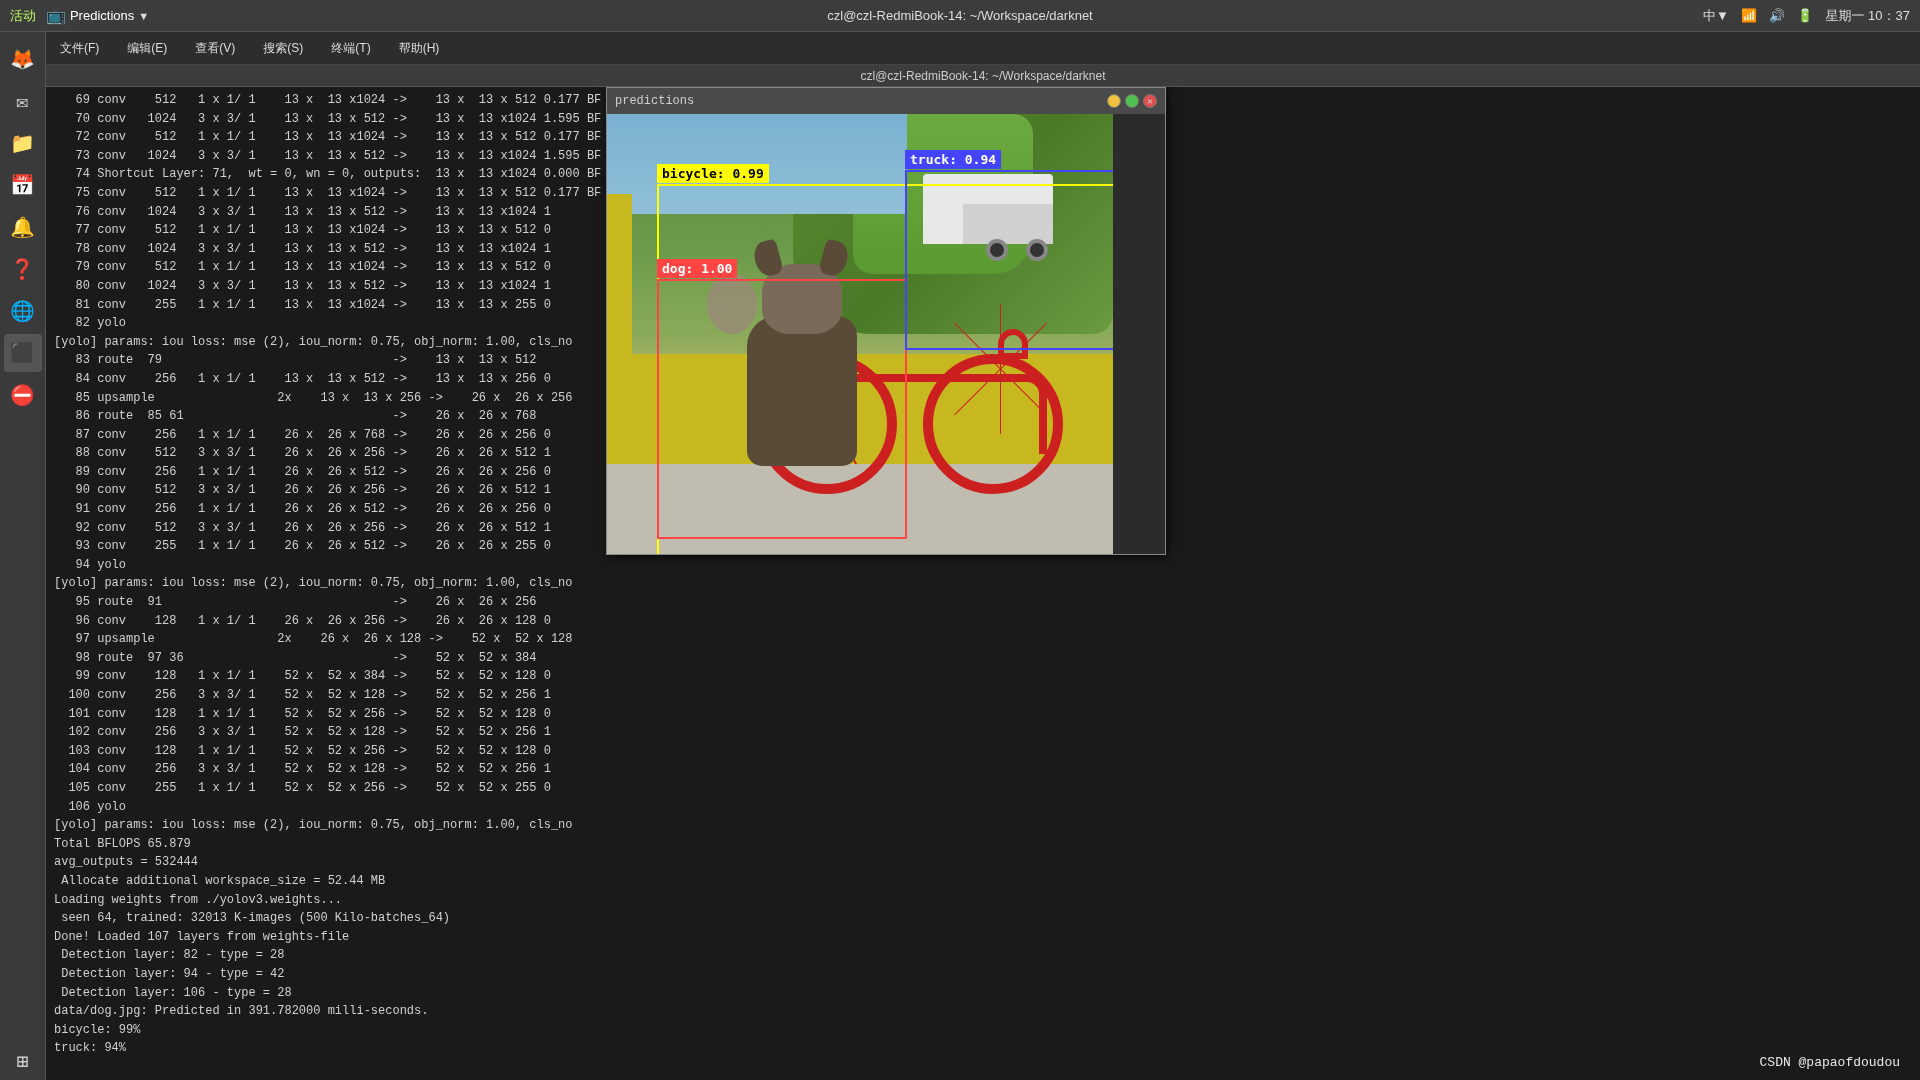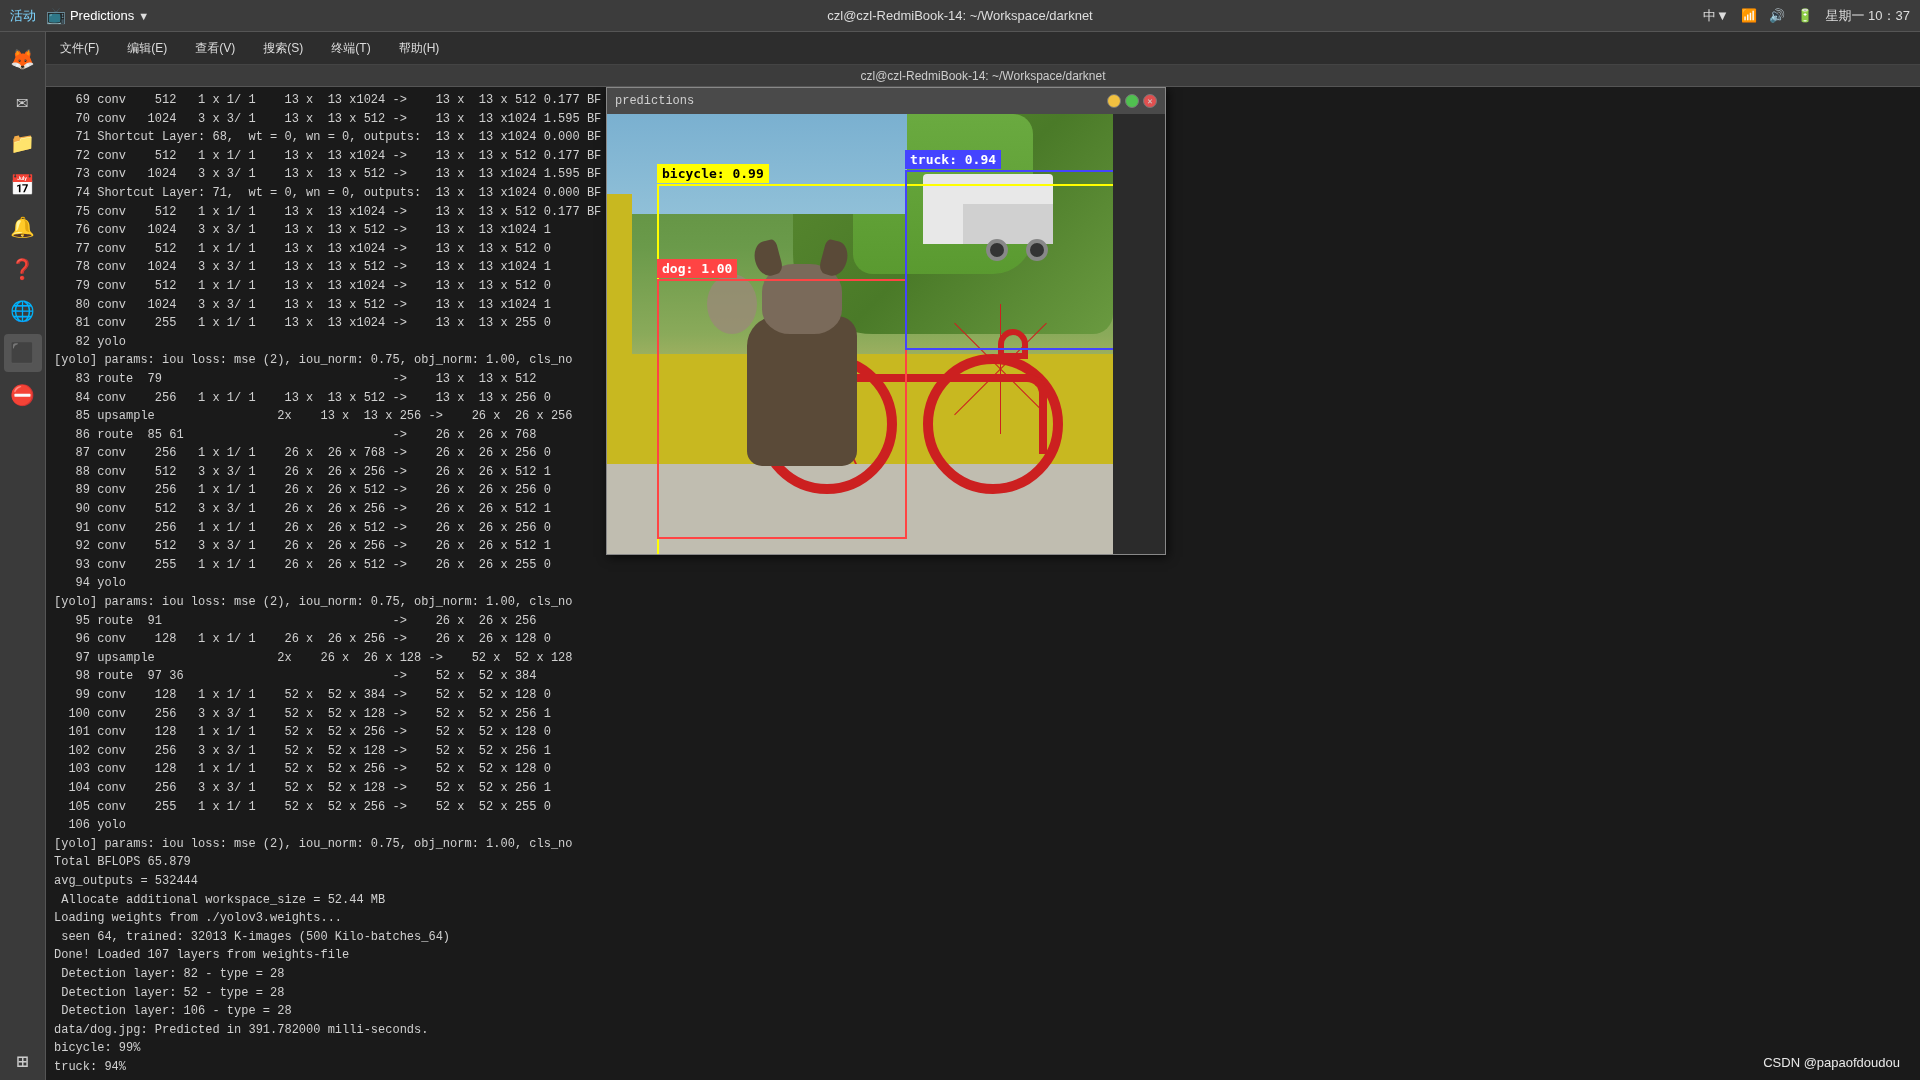--- a/index.html
+++ b/index.html
@@ -248,30 +248,30 @@
     }
     @keyframes blink { 0%,49%{opacity:1} 50%,100%{opacity:0} }
 
     
     #watermark {
       position: absolute;
       bottom: 10px;
       right: 20px;
       color: #ffffff;
       font-size: 13px;
-      font-family: Liberation Sans, sans-serif;
+      font-family: Liberation Mono, monospace;
       opacity: 0.9;
     }
   </style>
 </head>
 <body>
 
 <div id="topbar">
   <div id="topbar-left">
-    <span style="color:#7dd3fc;font-size:13px;font-family:sans-serif;cursor:pointer;">活动</span>
+    <span style="color:#bef264;font-size:13px;font-family:sans-serif;cursor:pointer;">活动</span>
     <div id="app-title-area">
       <span style="font-size:16px;">📺</span>
       <span style="color:#fff;font-size:13px;font-family:sans-serif;">Predictions</span>
       <span style="color:#ddd;font-size:11px;">▼</span>
     </div>
   </div>
   <div id="topbar-center">
     <span>czl@czl-RedmiBook-14: ~/Workspace/darknet</span>
   </div>
   <div id="topbar-right">
@@ -310,21 +310,20 @@
     </div>
 
     <div id="terminal-title">
       <span>czl@czl-RedmiBook-14: ~/Workspace/darknet</span>
     </div>
 
     <div id="terminal-body">
       <div>
         <div class="term-line">   69 conv    512   1 x 1/ 1    13 x  13 x1024 -&gt;    13 x  13 x 512 0.177 BF</div>
         <div class="term-line">   70 conv   1024   3 x 3/ 1    13 x  13 x 512 -&gt;    13 x  13 x1024 1.595 BF</div>
-        <div class="term-line">   71 Shortcut Layer: 68,  wt = 0, wn = 0, outputs:  13 x  13 x1024 0.000 BF</div>
         <div class="term-line">   72 conv    512   1 x 1/ 1    13 x  13 x1024 -&gt;    13 x  13 x 512 0.177 BF</div>
         <div class="term-line">   73 conv   1024   3 x 3/ 1    13 x  13 x 512 -&gt;    13 x  13 x1024 1.595 BF</div>
         <div class="term-line">   74 Shortcut Layer: 71,  wt = 0, wn = 0, outputs:  13 x  13 x1024 0.000 BF</div>
         <div class="term-line">   75 conv    512   1 x 1/ 1    13 x  13 x1024 -&gt;    13 x  13 x 512 0.177 BF</div>
         <div class="term-line">   76 conv   1024   3 x 3/ 1    13 x  13 x 512 -&gt;    13 x  13 x1024 1</div>
         <div class="term-line">   77 conv    512   1 x 1/ 1    13 x  13 x1024 -&gt;    13 x  13 x 512 0</div>
         <div class="term-line">   78 conv   1024   3 x 3/ 1    13 x  13 x 512 -&gt;    13 x  13 x1024 1</div>
         <div class="term-line">   79 conv    512   1 x 1/ 1    13 x  13 x1024 -&gt;    13 x  13 x 512 0</div>
         <div class="term-line">   80 conv   1024   3 x 3/ 1    13 x  13 x 512 -&gt;    13 x  13 x1024 1</div>
         <div class="term-line">   81 conv    255   1 x 1/ 1    13 x  13 x1024 -&gt;    13 x  13 x 255 0</div>
@@ -356,21 +355,21 @@
         <div class="term-line">  105 conv    255   1 x 1/ 1    52 x  52 x 256 -&gt;    52 x  52 x 255 0</div>
         <div class="term-line">  106 yolo</div>
         <div class="term-line">[yolo] params: iou loss: mse (2), iou_norm: 0.75, obj_norm: 1.00, cls_no</div>
         <div class="term-line">Total BFLOPS 65.879</div>
         <div class="term-line">avg_outputs = 532444</div>
         <div class="term-line"> Allocate additional workspace_size = 52.44 MB</div>
         <div class="term-line">Loading weights from ./yolov3.weights...</div>
         <div class="term-line"> seen 64, trained: 32013 K-images (500 Kilo-batches_64)</div>
         <div class="term-line">Done! Loaded 107 layers from weights-file</div>
         <div class="term-line"> Detection layer: 82 - type = 28</div>
-        <div class="term-line"> Detection layer: 52 - type = 28</div>
+        <div class="term-line"> Detection layer: 94 - type = 42</div>
         <div class="term-line"> Detection layer: 106 - type = 28</div>
         <div class="term-line">data/dog.jpg: Predicted in 391.782000 milli-seconds.</div>
         <div class="term-line">bicycle: 99%</div>
         <div class="term-line">truck: 94%</div>
 
       </div>
 
       <div id="predictions-window">
 
         <div id="predictions-titlebar">

